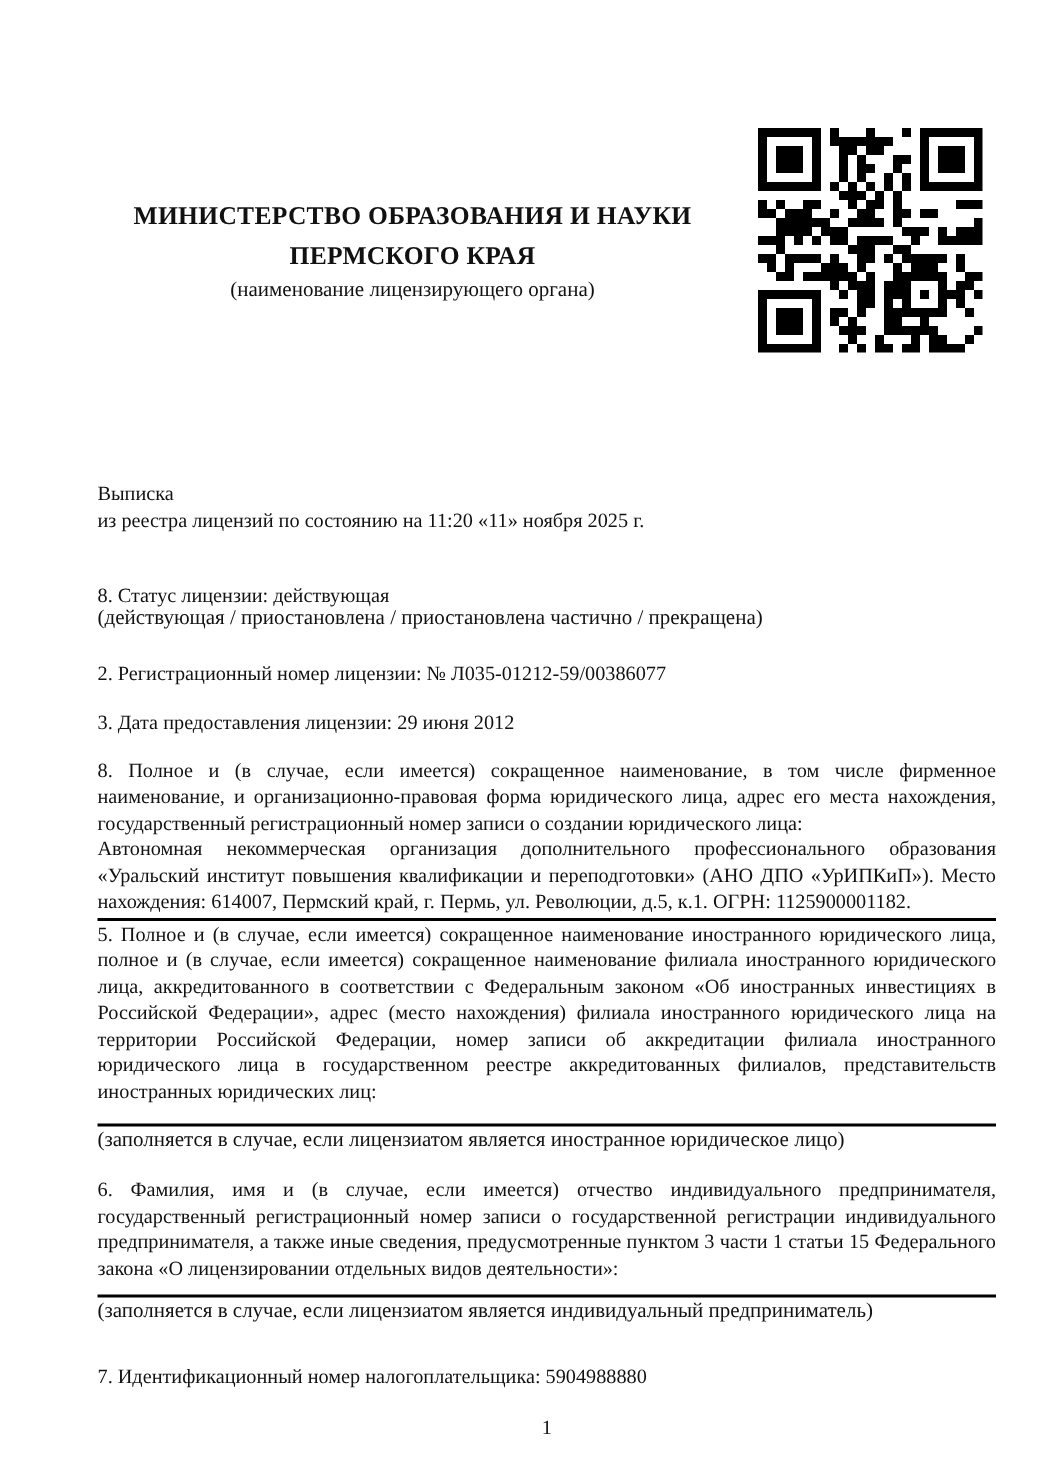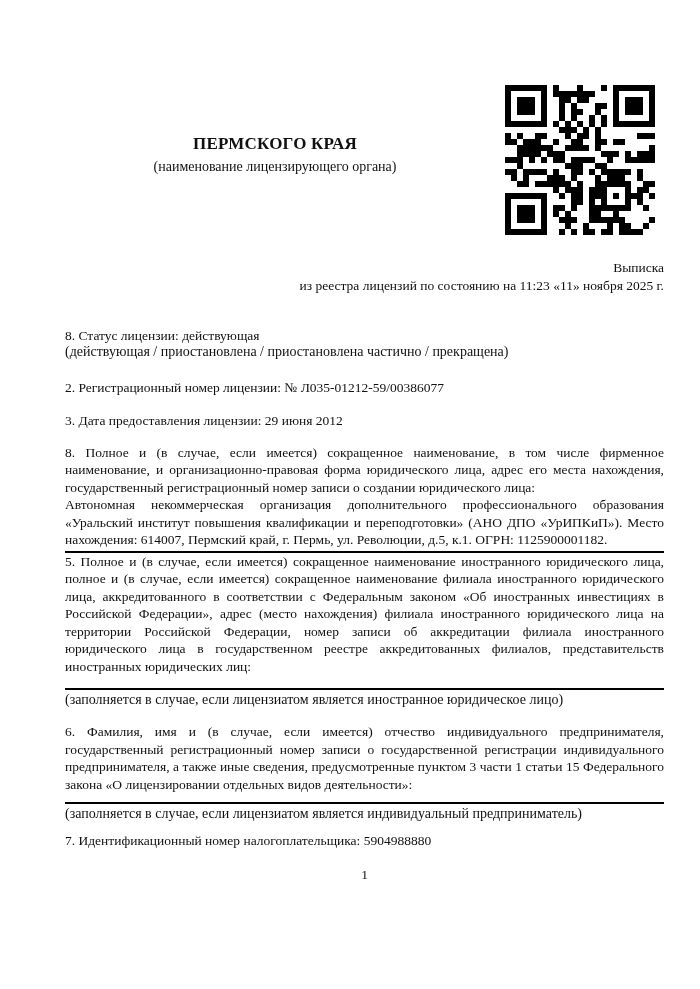--- a/index.html
+++ b/index.html
@@ -33,22 +33,22 @@
     font-size: 17px;
     line-height: 27px;
     letter-spacing: 0.2px;
   }
   .small-caption {
     font-size: 14px;
     line-height: 13px;
   }
   .ministry .small-caption { margin-top: 3px; }
   .doc-title {
-    margin-top: 86px;
-    text-align: right;
+    margin-top: 120px;
+    text-align: left;
     line-height: 17.5px;
   }
   .para {
     text-align: justify;
     line-height: 17.5px;
   }
   .single-line { line-height: 17.5px; }
   .center-caption { }
   .rule {
     border: 0;
@@ -60,21 +60,21 @@
   .item-3 { margin-top: 16px; }
   .item-4 { margin-top: 14px; }
   .item-4 .rule { margin-top: 2px; }
   .item-4 .center-caption { margin-top: 2px; }
   .item-5 { }
   .item-5 .rule { margin-top: 13px; }
   .item-5 .center-caption { margin-top: 3px; }
   .item-6 { margin-top: 17px; }
   .item-6 .rule { margin-top: 9px; }
   .item-6 .center-caption { margin-top: 3px; }
-  .item-7 { margin-top: 12px; }
+  .item-7 { margin-top: 28px; }
   .page-number {
     margin-top: 16px;
     text-align: center;
     line-height: 17.5px;
   }
 </style>
 </head>
 <body>
 
 <div class="page">
@@ -398,27 +398,28 @@
         <rect x="17" y="24" width="1" height="1" fill="#000000"></rect>
         <rect x="19" y="24" width="1" height="1" fill="#000000"></rect>
         <rect x="20" y="24" width="1" height="1" fill="#000000"></rect>
         <rect x="21" y="24" width="1" height="1" fill="#000000"></rect>
         <rect x="22" y="24" width="1" height="1" fill="#000000"></rect>
       </svg></div>
 
   <div class="content">
 
     <div class="ministry">
+      <div class="ministry-name">МИНИСТЕРСТВО ОБРАЗОВАНИЯ И НАУКИ</div>
       <div class="ministry-name">ПЕРМСКОГО КРАЯ</div>
       <div class="small-caption">(наименование лицензирующего органа)</div>
     </div>
 
     <div class="doc-title">
       <div>Выписка</div>
-      <div>из реестра лицензий по состоянию на 11:23 «11» ноября 2025 г.</div>
+      <div>из реестра лицензий по состоянию на 11:20 «11» ноября 2025 г.</div>
     </div>
 
     <div class="item-1">
       <div class="single-line">8. Статус лицензии: действующая</div>
       <div class="small-caption center-caption">(действующая / приостановлена / приостановлена частично / прекращена)</div>
     </div>
 
     <div class="item-2">
       <div class="single-line">2. Регистрационный номер лицензии: № Л035-01212-59/00386077</div>
     </div>

